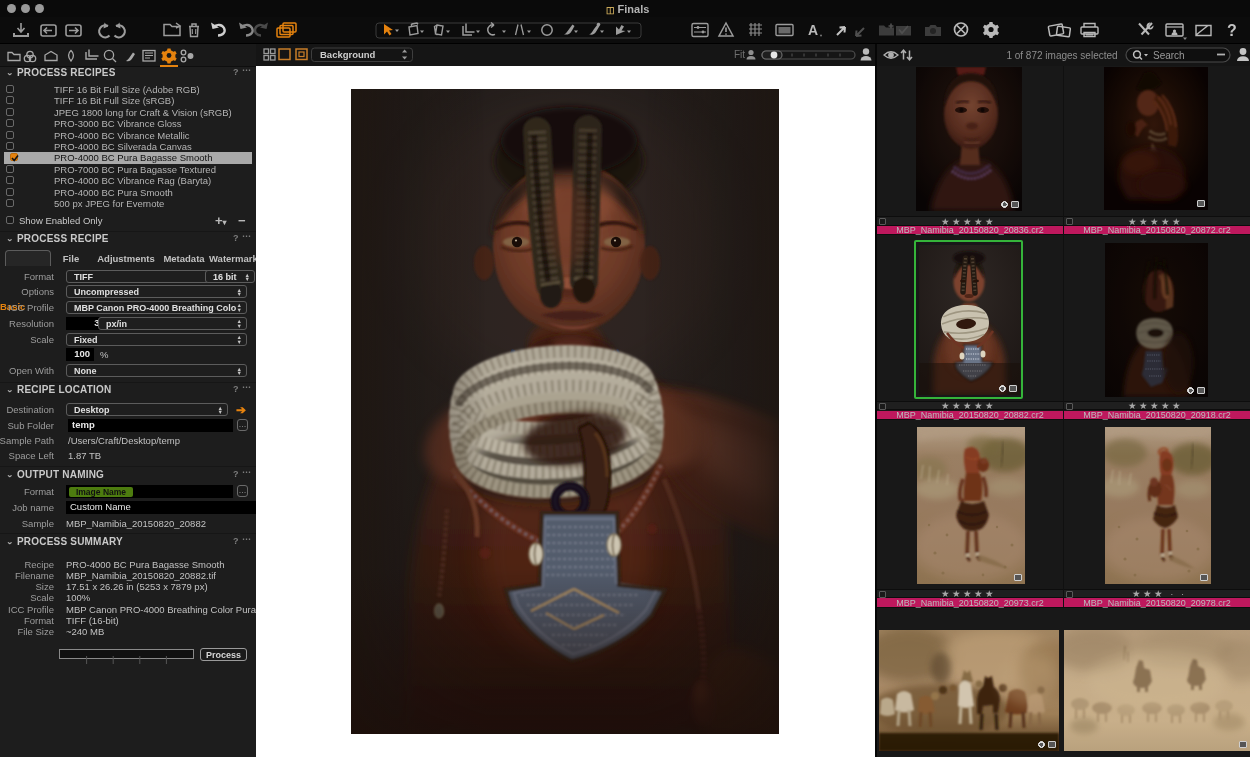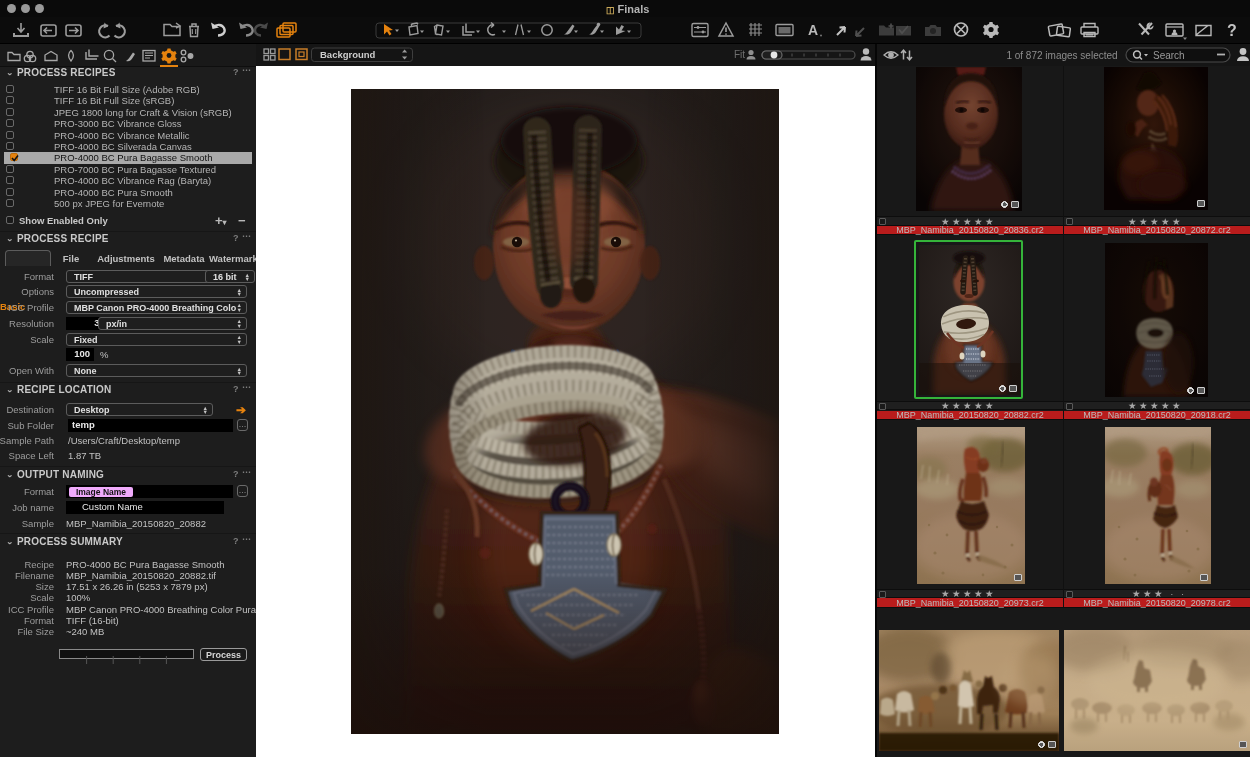--- a/index.html
+++ b/index.html
@@ -25,21 +25,21 @@
 .recipe { position:absolute; left:0; width:256px; height:11.4px; color:#b5b5b5; font-size:9.5px; }
 .recipe .cb { position:absolute; left:6px; top:1px; width:8px; height:8px; border:1px solid #6a6a6a; border-radius:2px; background:#1a1a1a; }
 .recipe .nm { position:absolute; left:30px; top:0px; white-space:nowrap;margin-left:24px; }
 .label { position:absolute; color:#9d9d9d; font-size:9.5px; text-align:right; width:58px; left:-4px; white-space:nowrap; }
 .value { position:absolute; color:#c2c2c2; font-size:9.5px; left:66px; white-space:nowrap; }
 .dropdown { position:absolute; height:13px; background:#1e1e1e; border:1px solid #5c5c5c; border-radius:3px; color:#e0e0e0; font-size:9px; font-weight:bold; }
 .dropdown .dtxt { position:absolute; left:7px; top:1px; white-space:nowrap; overflow:hidden; }
 .dropdown .step { position:absolute; right:4px; top:1.5px; color:#c6c6c6; font-size:5.5px; line-height:4.6px; letter-spacing:0; }
 .blackinput { position:absolute; height:13px; background:#000; color:#e8e8e8; font-size:9.5px; font-weight:bold; }
 .starband { position:absolute; left:0; width:373px; height:9.5px; background:#1f1f1f; border-top:1px solid #0d0d0d; border-bottom:1px solid #0d0d0d; }
-.nameband { position:absolute; left:0; width:373px; height:9.5px; background:#b91c1c; border-bottom:1px solid #0d0d0d; }
+.nameband { position:absolute; left:0; width:373px; height:9.5px; background:#be185d; border-bottom:1px solid #0d0d0d; }
 .cbx { position:absolute; top:1px; width:7px; height:7px; border:1px solid #5a5a5a; background:#1a1a1a; border-radius:1px; }
 .strs { position:absolute; top:-1.5px; color:#a6a6a6; font-size:9.5px; letter-spacing:2.5px; white-space:nowrap; }
 .fn { position:absolute; top:-0.5px; width:186px; text-align:center; color:#bcbcbc; font-size:9px; white-space:nowrap; }
 .badges { position:absolute; right:3px; bottom:3px; color:#cfcfcf; font-size:8px; }
 .badges i { font-style:normal; margin-left:3px; }
 .badges .gear { display:inline-block; width:7px; height:7px; border-radius:50%; background:radial-gradient(circle at 50% 50%, #555 0 2px, #ddd 2px 3.5px, transparent 3.5px); vertical-align:bottom; }
 .badges .sq { display:inline-block; width:8px; height:7px; border:1px solid #cfcfcf; background:#555; border-radius:1px; vertical-align:bottom; }
 </style>
 </head>
 <body>
@@ -265,21 +265,21 @@
         <span class="cb"></span>
         <span class="nm">PRO-4000 BC Pura Smooth</span>
       </div>
     <div class="recipe" style="top:114px">
         <span class="cb"></span>
         <span class="nm">500 px JPEG for Evernote</span>
       </div>
   </div>
   <div class="recipe" style="top:171px">
       <span class="cb"></span>
-      <span style="position:absolute;left:19px;top:0;color:#c9c9c9;font-weight:bold;font-size:9.5px;">Show Enabled Only</span>
+      <span style="position:absolute;left:19px;top:0;color:#c9c9c9;font-weight:normal;font-size:9.5px;">Show Enabled Only</span>
     <span style="position:absolute;left:215px;top:-2px;color:#b9b9b9;font-size:13px;font-weight:bold;">+<span style="font-size:8px;">▾</span></span>
     <span style="position:absolute;left:238px;top:-2px;color:#b9b9b9;font-size:13px;font-weight:bold;">−</span>
   </div>
   <div style="position:absolute;top:187px;left:0;width:256px;height:1px;background:#161616"></div>
 
   <div class="sechead" style="top:189px">
       <span class="chev">⌄</span>
       <span class="txt">PROCESS RECIPE</span>
       <span class="qm">?</span>
       <span class="dots">⋯</span>
@@ -329,21 +329,21 @@
     </div>
   <div style="position:absolute;top:338px;left:0;width:256px;height:1px;background:#161616"></div>
 
   <div class="sechead" style="top:340px">
       <span class="chev">⌄</span>
       <span class="txt">RECIPE LOCATION</span>
       <span class="qm">?</span>
       <span class="dots">⋯</span>
     </div>
   <div class="label" style="top:360px">Destination</div>
-  <div class="dropdown" style="top:359px;left:66px;width:147px">
+  <div class="dropdown" style="top:359px;left:66px;width:162px">
       <span class="dtxt">Desktop</span>
       <span class="step">▲<br>▼</span>
     </div>
   <div style="position:absolute;top:359px;left:236px;color:#e5820e;font-size:12px;font-weight:bold;">➔</div>
   <div class="label" style="top:376px">Sub Folder</div>
   <div class="blackinput" style="top:375px;left:68px;width:165px;padding-left:4px;">temp</div>
   <div style="position:absolute;top:375px;left:237px;width:11px;height:12px;border:1px solid #6a6a6a;border-radius:3px;color:#b9b9b9;font-size:8px;text-align:center;line-height:10px;">…</div>
   <div class="label" style="top:391px">Sample Path</div>
   <div class="value" style="top:391px;left:68px;">/Users/Craft/Desktop/temp</div>
   <div class="label" style="top:406px">Space Left</div>
@@ -351,24 +351,24 @@
   <div style="position:absolute;top:422px;left:0;width:256px;height:1px;background:#161616"></div>
 
   <div class="sechead" style="top:425px">
       <span class="chev">⌄</span>
       <span class="txt">OUTPUT NAMING</span>
       <span class="qm">?</span>
       <span class="dots">⋯</span>
     </div>
   <div class="label" style="top:442px">Format</div>
   <div class="blackinput" style="top:441px;left:66px;width:167px;"></div>
-  <div style="position:absolute;top:442.5px;left:69px;width:64px;height:10px;background:#f0abfc;border-radius:2px;color:#111;font-size:8.5px;font-weight:bold;text-align:center;line-height:10px;">Image Name</div>
+  <div style="position:absolute;top:442.5px;left:69px;width:64px;height:10px;background:#4d7c0f;border-radius:2px;color:#111;font-size:8.5px;font-weight:bold;text-align:center;line-height:10px;">Image Name</div>
   <div style="position:absolute;top:441px;left:237px;width:11px;height:12px;border:1px solid #6a6a6a;border-radius:3px;color:#b9b9b9;font-size:8px;text-align:center;line-height:10px;">…</div>
   <div class="label" style="top:458px">Job name</div>
-  <div class="blackinput" style="top:457px;left:66px;width:158px;padding-left:16px;font-weight:normal;">Custom Name</div>
+  <div class="blackinput" style="top:457px;left:66px;width:190px;padding-left:4px;font-weight:normal;">Custom Name</div>
   <div class="label" style="top:474px">Sample</div>
   <div class="value" style="top:474px;left:66px;">MBP_Namibia_20150820_20882</div>
   <div style="position:absolute;top:489px;left:0;width:256px;height:1px;background:#161616"></div>
 
   <div class="sechead" style="top:492px">
       <span class="chev">⌄</span>
       <span class="txt">PROCESS SUMMARY</span>
       <span class="qm">?</span>
       <span class="dots">⋯</span>
     </div>

